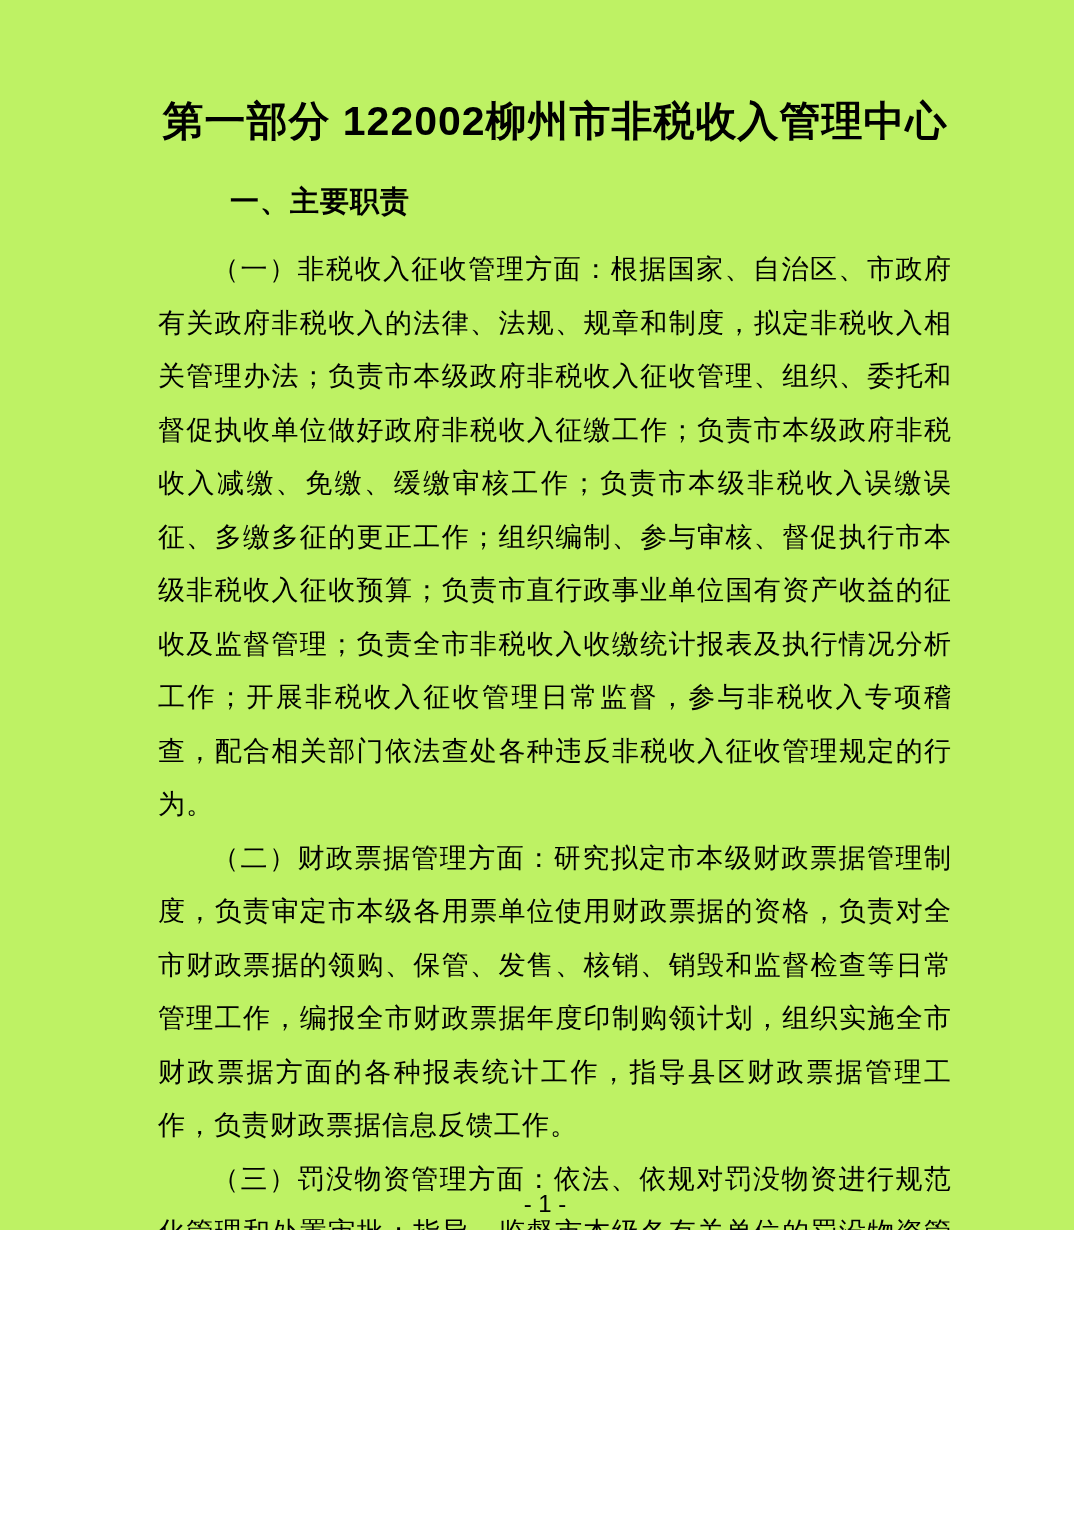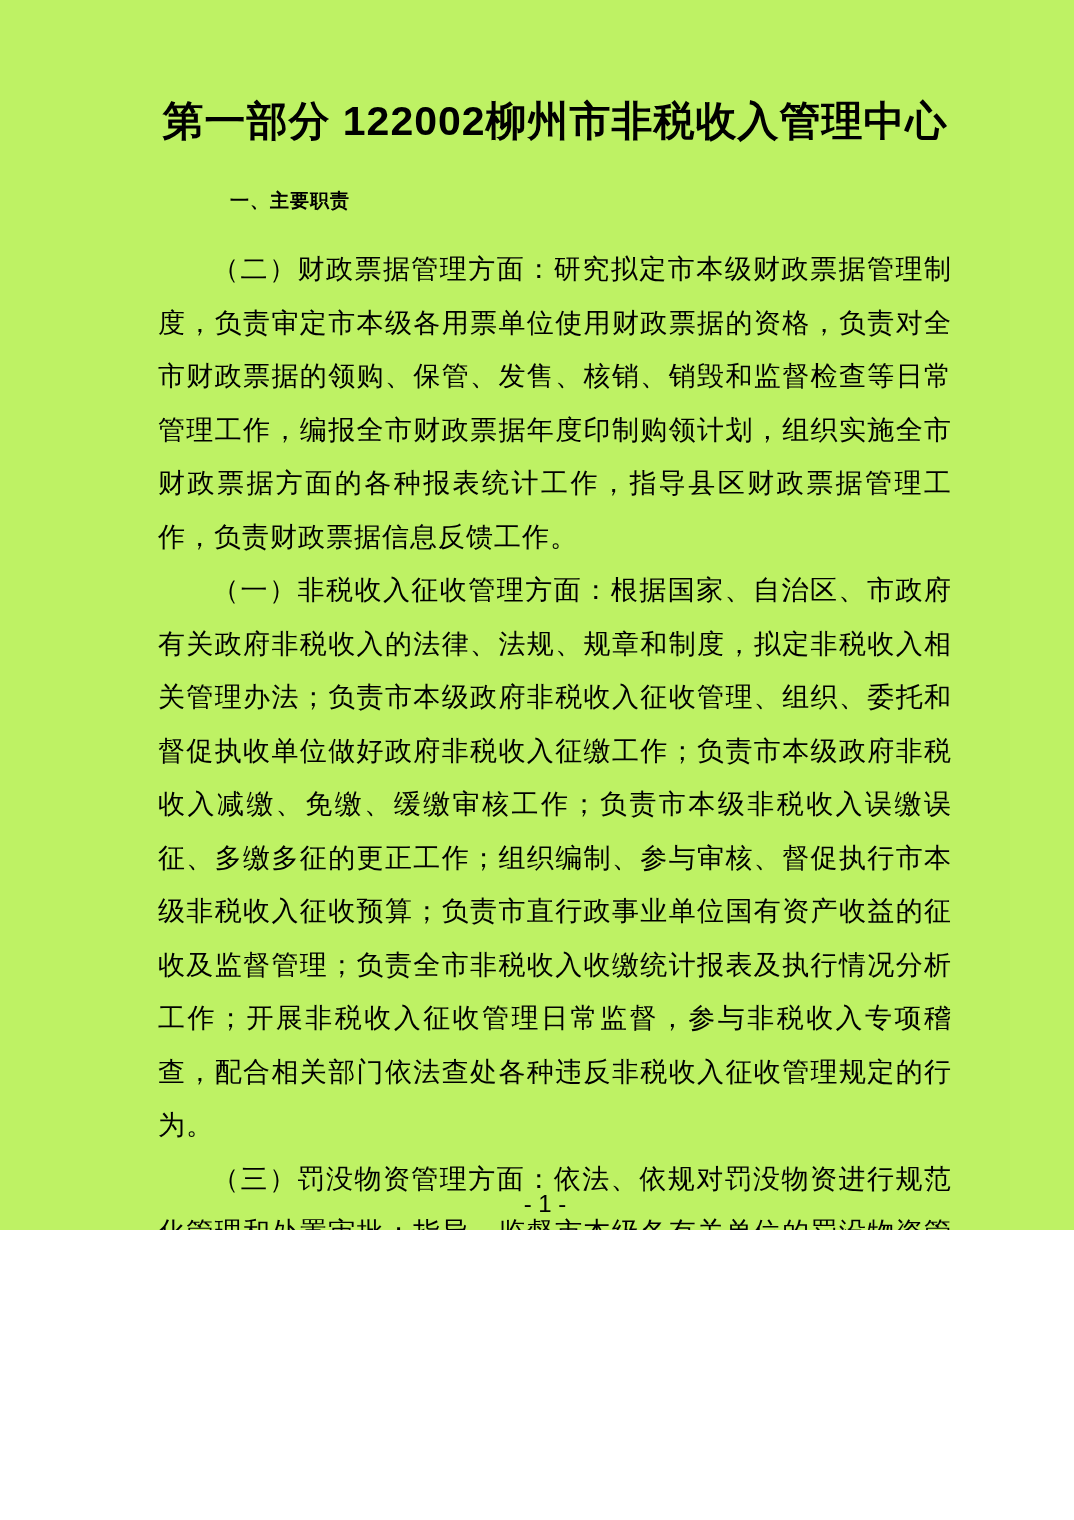--- a/index.html
+++ b/index.html
@@ -30,21 +30,21 @@
     line-height: 47px;
     letter-spacing: 1px;
   }
   .doc-title .title-line {
     display: block;
   }
   .section-heading {
     margin: 40px 0 0 0;
     font-family: "Liberation Sans", sans-serif;
     font-weight: bold;
-    font-size: 19px;
+    font-size: 29px;
     line-height: 32px;
     text-indent: 72px;
     letter-spacing: 1px;
   }
   .body-text {
     margin-top: 26px;
   }
   .body-para {
     margin: 0;
     font-size: 27px;
@@ -73,21 +73,21 @@
 <div class="page">
   <div class="content">
 
     <h1 class="doc-title">
       <span class="title-line">第一部分 122002柳州市非税收入管理中心</span>
     </h1>
 
     <h2 class="section-heading">一、主要职责</h2>
 
     <div class="body-text">
+      <p class="body-para">（一）非税收入征收管理方面：根据国家、自治区、市政府有关政府非税收入的法律、法规、规章和制度，拟定非税收入相关管理办法；负责市本级政府非税收入征收管理、组织、委托和督促执收单位做好政府非税收入征缴工作；负责市本级政府非税收入减缴、免缴、缓缴审核工作；负责市本级非税收入误缴误征、多缴多征的更正工作；组织编制、参与审核、督促执行市本级非税收入征收预算；负责市直行政事业单位国有资产收益的征收及监督管理；负责全市非税收入收缴统计报表及执行情况分析工作；开展非税收入征收管理日常监督，参与非税收入专项稽查，配合相关部门依法查处各种违反非税收入征收管理规定的行为。</p>
       <p class="body-para">（二）财政票据管理方面：研究拟定市本级财政票据管理制度，负责审定市本级各用票单位使用财政票据的资格，负责对全市财政票据的领购、保管、发售、核销、销毁和监督检查等日常管理工作，编报全市财政票据年度印制购领计划，组织实施全市财政票据方面的各种报表统计工作，指导县区财政票据管理工作，负责财政票据信息反馈工作。</p>
-      <p class="body-para">（一）非税收入征收管理方面：根据国家、自治区、市政府有关政府非税收入的法律、法规、规章和制度，拟定非税收入相关管理办法；负责市本级政府非税收入征收管理、组织、委托和督促执收单位做好政府非税收入征缴工作；负责市本级政府非税收入减缴、免缴、缓缴审核工作；负责市本级非税收入误缴误征、多缴多征的更正工作；组织编制、参与审核、督促执行市本级非税收入征收预算；负责市直行政事业单位国有资产收益的征收及监督管理；负责全市非税收入收缴统计报表及执行情况分析工作；开展非税收入征收管理日常监督，参与非税收入专项稽查，配合相关部门依法查处各种违反非税收入征收管理规定的行为。</p>
       <p class="body-para">（三）罚没物资管理方面：依法、依规对罚没物资进行规范化管理和处置审批；指导、监督市本级各有关单位的罚没物资管理工作；参与罚没物资的监销；督促罚没物资处置收入及时、足额上缴国库；指导县（区）指导县区财政票据管理工作。</p>
     </div>
 
   </div>
 
   <div class="page-footer">- 1 -</div>
 </div>
 
 </body></html>

